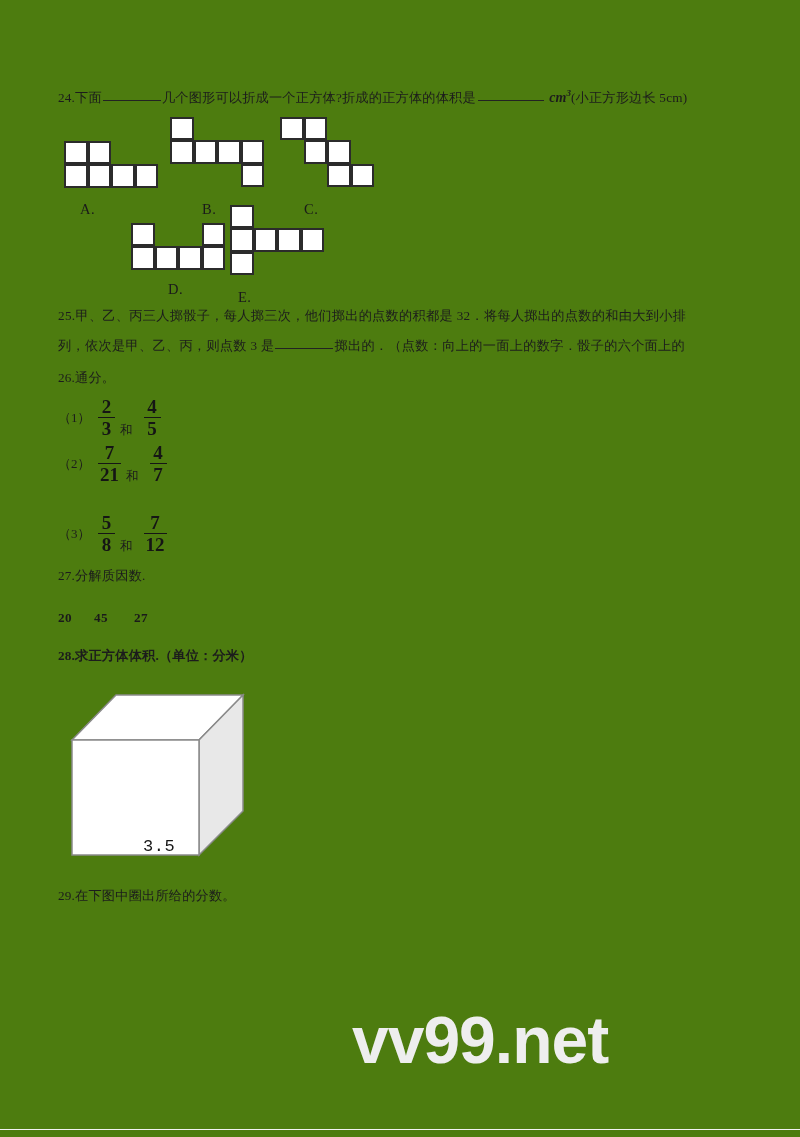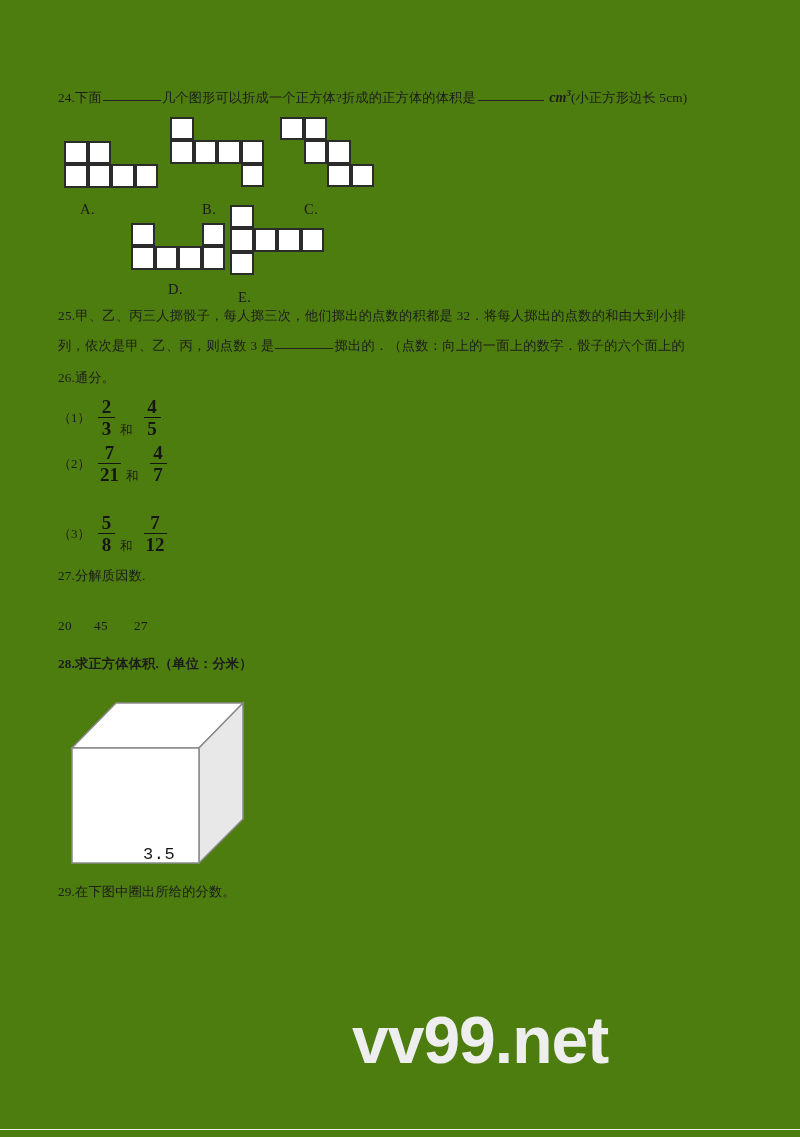--- a/index.html
+++ b/index.html
@@ -333,42 +333,42 @@
           <span class="num">7</span>
           <span class="bar"></span>
           <span class="den">12</span>
         </span>
       </div>
     </div>
 
     <div class="qline" style="margin-top:4px;">
       <span>27.</span><span>分解质因数.</span>
     </div>
-    <div class="nums-row" style="margin-top:20px;">
+    <div class="nums-row" style="margin-top:12px;font-weight:bold;">
       <span style="width:36px;">20</span><span style="width:40px;">45</span><span>27</span>
     </div>
 
     <div class="qline" style="margin-top:8px;font-weight:bold;">
       <span>28.</span><span>求正方体体积.（单位：分米）</span>
     </div>
 
     <div class="cube-wrap">
       <svg class="cube-svg" width="190" height="180" viewBox="0 0 190 180">
 
         <polygon points="4,57 48,12 175,12 131,57" fill="#ffffff" stroke="#8a8a8a" stroke-width="1.5"></polygon>
 
         <polygon points="131,57 175,12 175,128 131,172" fill="#e8e8e8" stroke="#8a8a8a" stroke-width="1.5"></polygon>
 
         <rect x="4" y="57" width="127" height="115" fill="#ffffff" stroke="#8a8a8a" stroke-width="1.5"></rect>
       </svg>
       <div class="cube-label">3.5</div>
     </div>
 
 
-    <div class="qline" style="">
+    <div class="qline" style="margin-top:12px;">
       <span>29.</span><span>在下图中圈出所给的分数。</span>
     </div>
 
   </div>
 
   <div class="watermark">vv99.net</div>
   <div class="bottom-rule"></div>
 
 </div>
 

